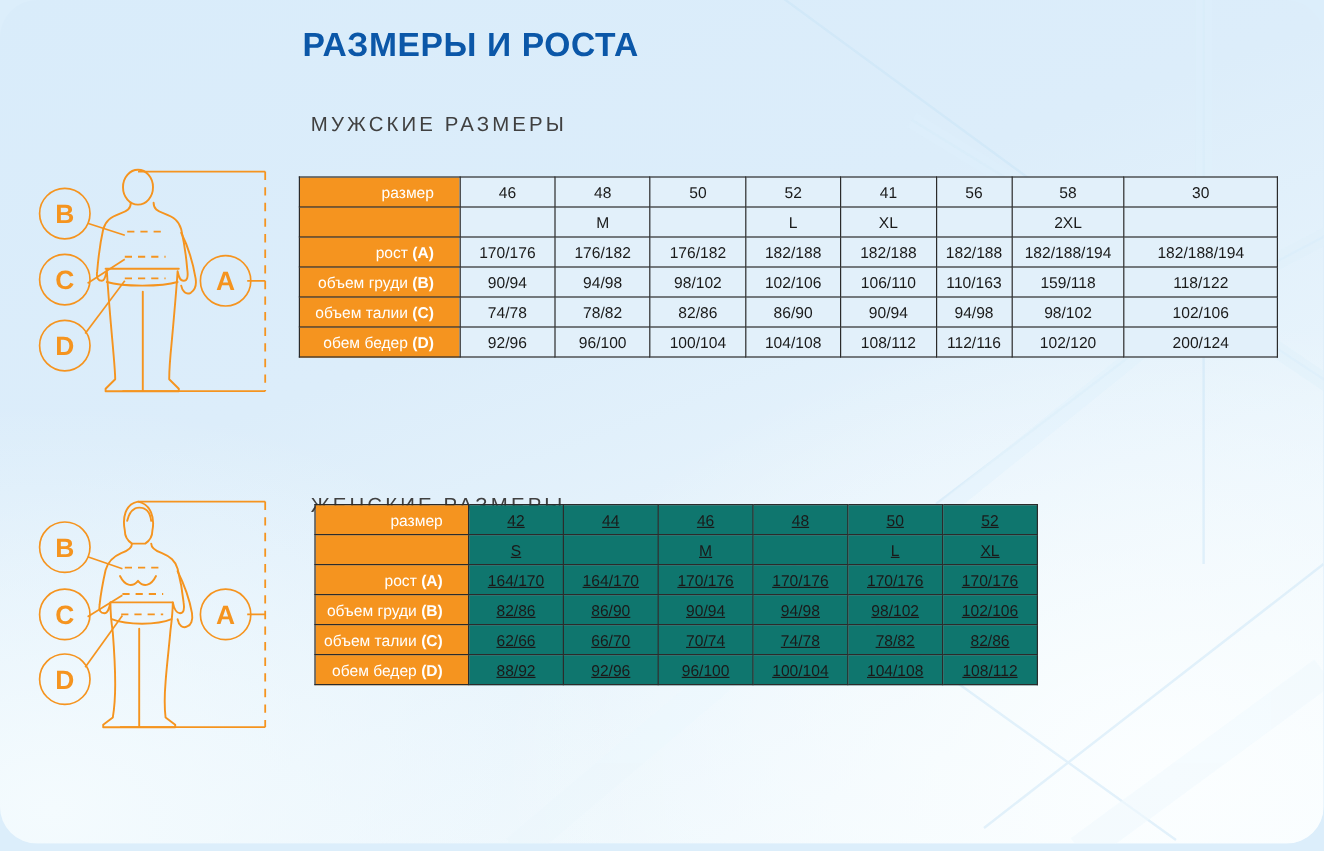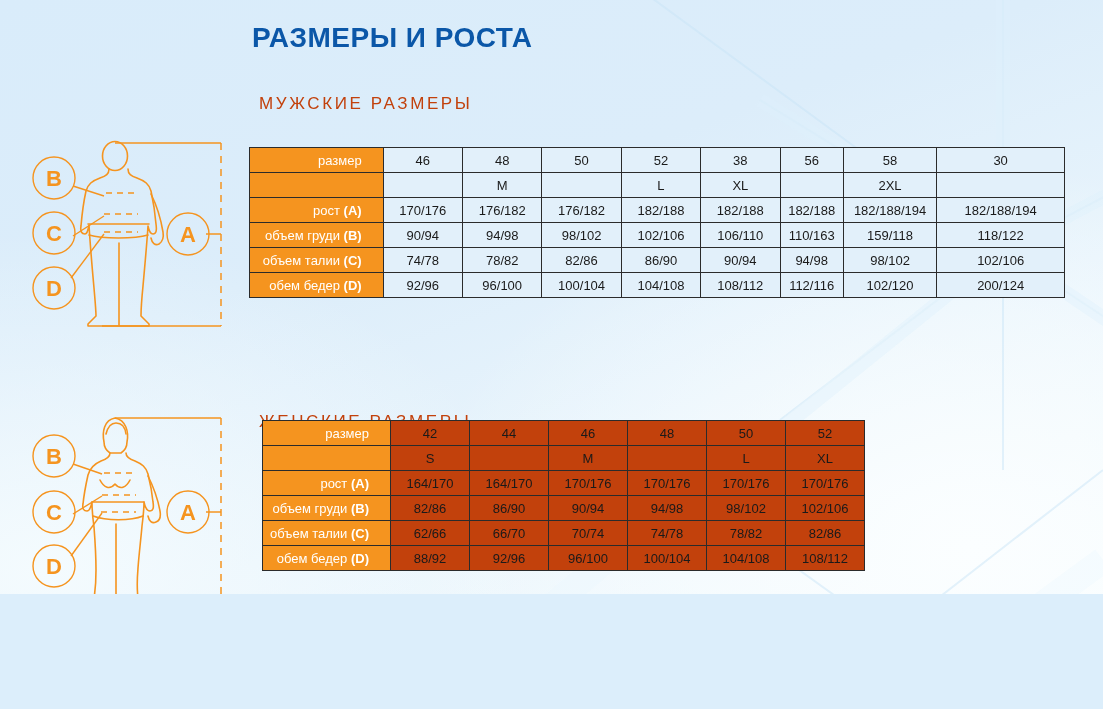--- a/index.html
+++ b/index.html
@@ -7,22 +7,23 @@
   }
   body {
     width: 1103px; height: 709px;
     font-family: "Liberation Sans", sans-serif;
     overflow: hidden;
     position: relative;
     background: #dceefb;
   }
   #page {
     position: absolute; inset: 0;
-    width: 1103px; height: 594px;
+    width: 1103px; height: 703px;
     overflow: hidden;
+    border-radius: 31px;
   }
   
   .bg-base {
     position: absolute; inset: 0;
     background:
       radial-gradient(ellipse 900px 620px at 88% 92%, #fbfeff 0%, rgba(251,254,255,0.0) 62%),
       radial-gradient(ellipse 760px 520px at 4% 96%, #f4fbfe 0%, rgba(244,251,254,0) 65%),
       linear-gradient(160deg, #d9ecfa 0%, #dcedfa 38%, #e8f4fc 66%, #f6fcfe 100%);
   }
   .bg-rays {
@@ -38,21 +39,21 @@
     font-size: 28px;
     font-weight: bold;
     color: #0b57a8;
     letter-spacing: 0.5px;
     white-space: nowrap;
   }
   .section-title {
     position: absolute;
     font-size: 17px;
     font-weight: normal;
-    color: #c2410c;
+    color: #404040;
     letter-spacing: 2.6px;
     white-space: nowrap;
   }
   #men-section-title { left: 259px; top: 94px; }
   #women-section-title { left: 259px; top: 376px; margin-top: 36px; }
 
   
   table.size-table {
     position: absolute;
     border-collapse: collapse;
@@ -74,21 +75,21 @@
     padding-right: 21px;
     font-size: 13px;
     white-space: nowrap;
   }
   table.size-table td.label b { font-weight: bold; }
 
   #men-table { left: 249px; top: 147px; width: 816px; }
   #men-table td.val { background: #e2f0fa; }
 
   #women-table { left: 262px; top: 420px; width: 603px; }
-  #women-table td.val { background: #c2410c; }
+  #women-table td.val { background: #0f766e; text-decoration: underline; }
 
   
   .figure-wrap { position: absolute; }
   #men-figure { left: 16px; top: 138px; width: 232px; height: 195px; }
   #women-figure { left: 16px; top: 412px; width: 232px; height: 198px; }
   .figure-wrap svg { display: block; }
 </style>
 </head>
 <body>
 
@@ -202,21 +203,21 @@
     <tbody>
       <tr>
         <td class="label">
           <span>размер</span>
           <b></b>
         </td>
         <td class="val">46</td>
         <td class="val">48</td>
         <td class="val">50</td>
         <td class="val">52</td>
-        <td class="val">38</td>
+        <td class="val">41</td>
         <td class="val">56</td>
         <td class="val">58</td>
         <td class="val">30</td>
       </tr>
       <tr>
         <td class="label">
           <span></span>
           <b></b>
         </td>
         <td class="val"></td>

